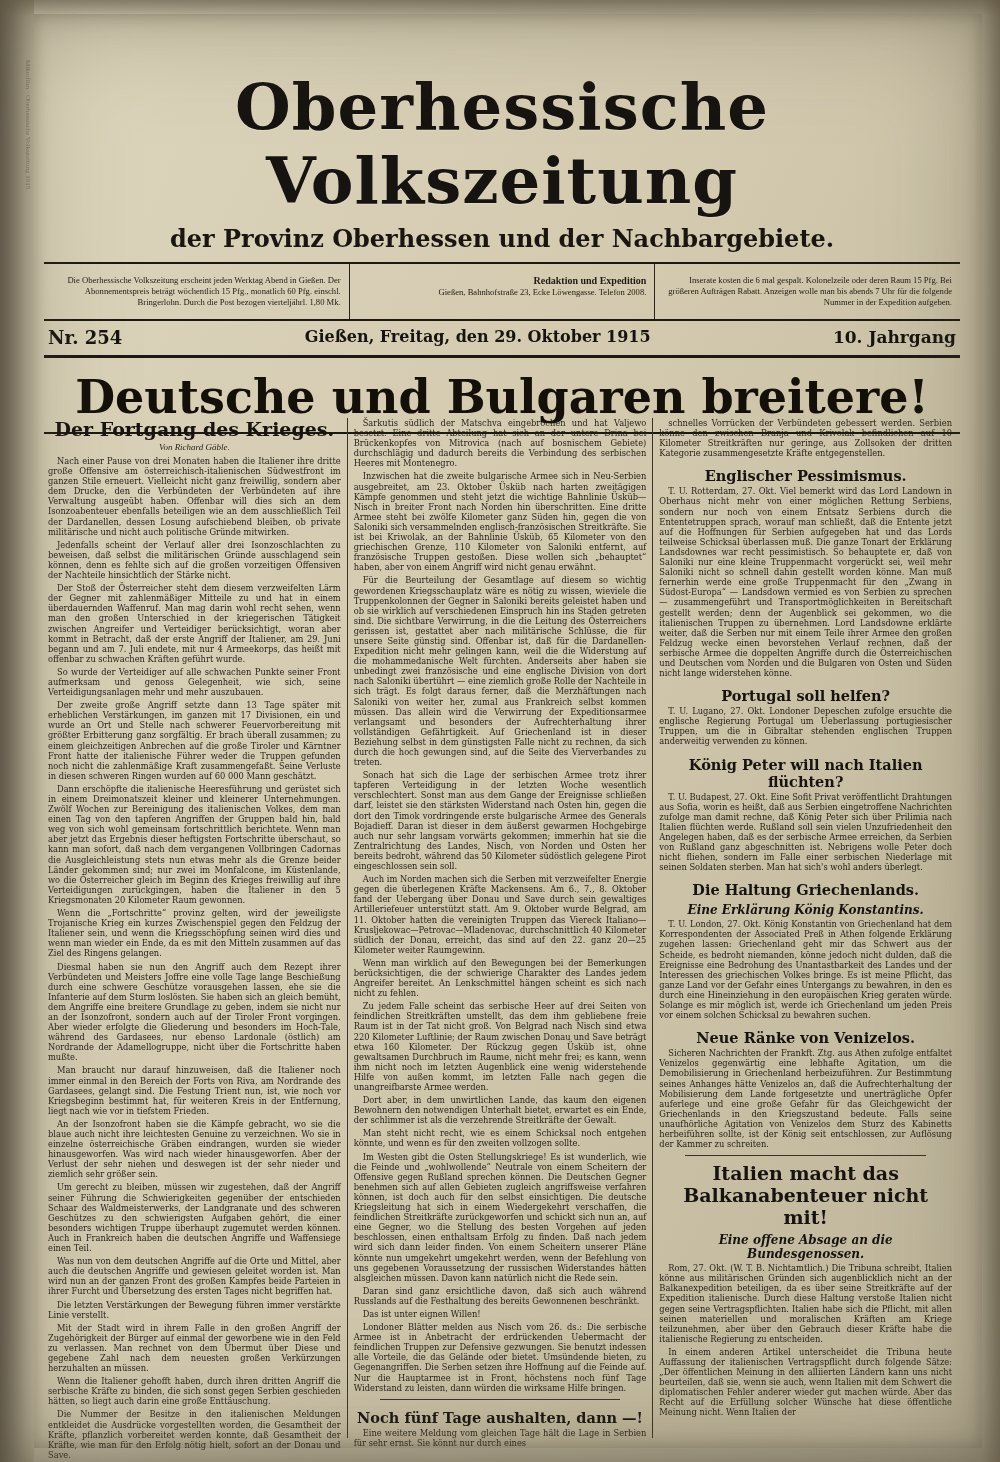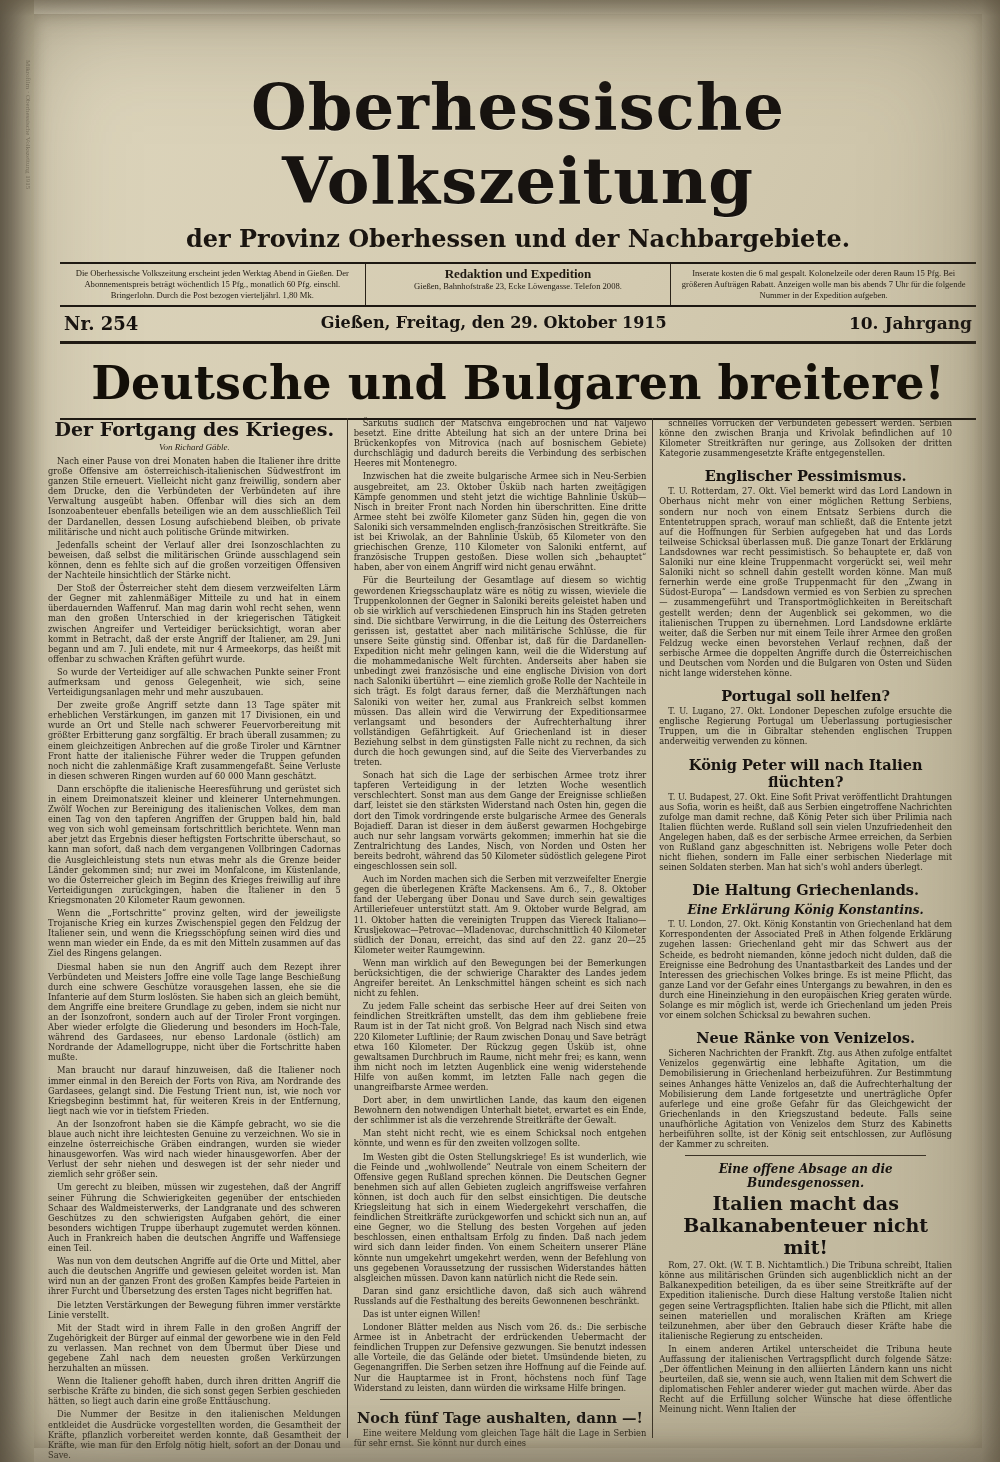--- a/index.html
+++ b/index.html
@@ -13,29 +13,29 @@
   .edgeR{position:absolute;right:0;top:0;width:18px;height:1462px;background:linear-gradient(270deg,rgba(110,100,80,.55),rgba(110,100,80,0));}
   .edgeT{position:absolute;left:0;top:0;width:1000px;height:16px;background:linear-gradient(180deg,rgba(110,100,80,.5),rgba(110,100,80,0));}
 
   .sheet{position:absolute;left:34px;top:14px;width:948px;height:1434px;
      background:linear-gradient(115deg,#ddd5bc,#d3cab0 45%,#c9c0a5 70%,#bdb49a);
      box-shadow:0 0 16px rgba(80,70,50,.35) inset;}
   .marginnotes{position:absolute;left:0;top:60px;width:34px;color:#4a4335;font-size:7px;line-height:12px;
      writing-mode:vertical-rl;opacity:.5;}
 
   
-  .masthead{position:absolute;left:60px;top:70px;width:916px;text-align:center;}
+  .masthead{position:absolute;left:44px;top:70px;width:916px;text-align:center;}
   .paper-title{font-family:"DejaVu Serif",serif;font-weight:bold;font-size:64px;letter-spacing:1px;
      color:#171310;line-height:74px;text-shadow:0 1px 0 rgba(255,255,255,.25);}
   .subtitle{font-family:"DejaVu Serif",serif;font-weight:bold;color:#1a1510;font-size:24px;line-height:30px;margin-top:6px;}
 
   .infobar{display:flex;border-top:2px solid #1d1812;border-bottom:2px solid #1d1812;margin-top:8px;}
-  .infocell{flex:1;padding:4px 8px;font-size:8.6px;line-height:11px;color:#201a12;text-align:center;}
+  .infocell{flex:1;padding:11px 8px;font-size:8.6px;line-height:11px;color:#201a12;text-align:right;}
   .infocell + .infocell{border-left:1px solid #2a2319;}
-  .infocell b{font-size:13px;}
+  .infocell b{font-size:10px;}
 
   .issuebar{display:flex;align-items:flex-start;justify-content:space-between;
      border-bottom:3px solid #1d1812;padding:6px 4px 7px 4px;}
   .issue-no{font-family:"DejaVu Serif",serif;font-weight:bold;font-size:18px;color:#171310;}
   .issue-date{font-family:"DejaVu Serif",serif;font-weight:bold;font-size:16px;color:#171310;}
   .issue-year{font-family:"DejaVu Serif",serif;font-weight:bold;font-size:17px;color:#171310;}
 
   .headline{font-family:"DejaVu Serif",serif;font-weight:bold;font-size:46px;text-align:center;color:#141009;
      margin-top:12px;letter-spacing:0px;}
   .hrule{height:2px;background:#1d1812;margin-top:8px;}
@@ -130,22 +130,22 @@
         <div class="col-head h2c">Portugal soll helfen?</div>
         <p class="body">T. U. Lugano, 27. Okt. Londoner Depeschen zufolge ersuchte die englische Regierung Portugal um Ueberlassung portugiesischer Truppen, um die in Gibraltar stehenden englischen Truppen anderweitig verwenden zu können.</p>
         <div class="col-head h2c">König Peter will nach Italien flüchten?</div>
         <p class="body">T. U. Budapest, 27. Okt. Eine Sofit Privat veröffentlicht Drahtungen aus Sofia, worin es heißt, daß aus Serbien eingetroffene Nachrichten zufolge man damit rechne, daß König Peter sich über Prilimia nach Italien flüchten werde. Rußland soll sein vielen Unzufriedenheit den Angelegen haben, daß es der serbische Armee erreichen, da Serbien von Rußland ganz abgeschnitten ist. Nebrigens wolle Peter doch nicht fliehen, sondern im Falle einer serbischen Niederlage mit seinen Soldaten sterben. Man hat sich's wohl anders überlegt.</p>
         <div class="col-head h2c">Die Haltung Griechenlands.</div>
         <div class="col-head h3c">Eine Erklärung König Konstantins.</div>
         <p class="body">T. U. London, 27. Okt. König Konstantin von Griechenland hat dem Korrespondenten der Associated Preß in Athen folgende Erklärung zugehen lassen: Griechenland geht mir das Schwert aus der Scheide, es bedroht niemanden, könne jedoch nicht dulden, daß die Ereignisse eine Bedrohung des Unantastbarkeit des Landes und der Interessen des griechischen Volkes bringe. Es ist meine Pflicht, das ganze Land vor der Gefahr eines Untergangs zu bewahren, in den es durch eine Hineinziehung in den europäischen Krieg geraten würde. Solange es mir möglich ist, werde ich Griechenland um jeden Preis vor einem solchen Schicksal zu bewahren suchen.</p>
         <div class="col-head h2c">Neue Ränke von Venizelos.</div>
         <p class="body">Sicheren Nachrichten der Frankft. Ztg. aus Athen zufolge entfaltet Venizelos gegenwärtig eine lebhafte Agitation, um die Demobilisierung in Griechenland herbeizuführen. Zur Bestimmtung seines Anhanges hätte Venizelos an, daß die Aufrechterhaltung der Mobilisierung dem Lande fortgesetzte und unerträgliche Opfer auferlege und eine große Gefahr für das Gleichgewicht der Griechenlands in den Kriegszustand bedeute. Falls seine unaufhörliche Agitation von Venizelos dem Sturz des Kabinetts herbeiführen sollte, ist der König seit entschlossen, zur Auflösung der Kammer zu schreiten.</p>
         <div class="sep"></div>
+        <div class="col-head h1c">Italien macht das Balkanabenteuer nicht mit!</div>
         <div class="col-head h3c">Eine offene Absage an die Bundesgenossen.</div>
-        <div class="col-head h1c">Italien macht das Balkanabenteuer nicht mit!</div>
         <p class="body">Rom, 27. Okt. (W. T. B. Nichtamtlich.) Die Tribuna schreibt, Italien könne aus militärischen Gründen sich augenblicklich nicht an der Balkanexpedition beteiligen, da es über seine Streitkräfte auf der Expedition italienische. Durch diese Haltung verstoße Italien nicht gegen seine Vertragspflichten. Italien habe sich die Pflicht, mit allen seinen materiellen und moralischen Kräften am Kriege teilzunehmen, aber über den Gebrauch dieser Kräfte habe die italienische Regierung zu entscheiden.</p>
         <p class="body">In einem anderen Artikel unterscheidet die Tribuna heute Auffassung der italienischen Vertragspflicht durch folgende Sätze: „Der öffentlichen Meinung in den alliierten Ländern kann uns nicht beurteilen, daß sie, wenn sie auch, wenn Italien mit dem Schwert die diplomatischen Fehler anderer wieder gut machen würde. Aber das Recht auf die Erfüllung solcher Wünsche hat diese öffentliche Meinung nicht. Wenn Italien der</p>
       </div>
   </div>
 
   <div class="edgeR"></div>
   <div class="edgeT"></div>
   <div class="vignette"></div>
 </div>
 

